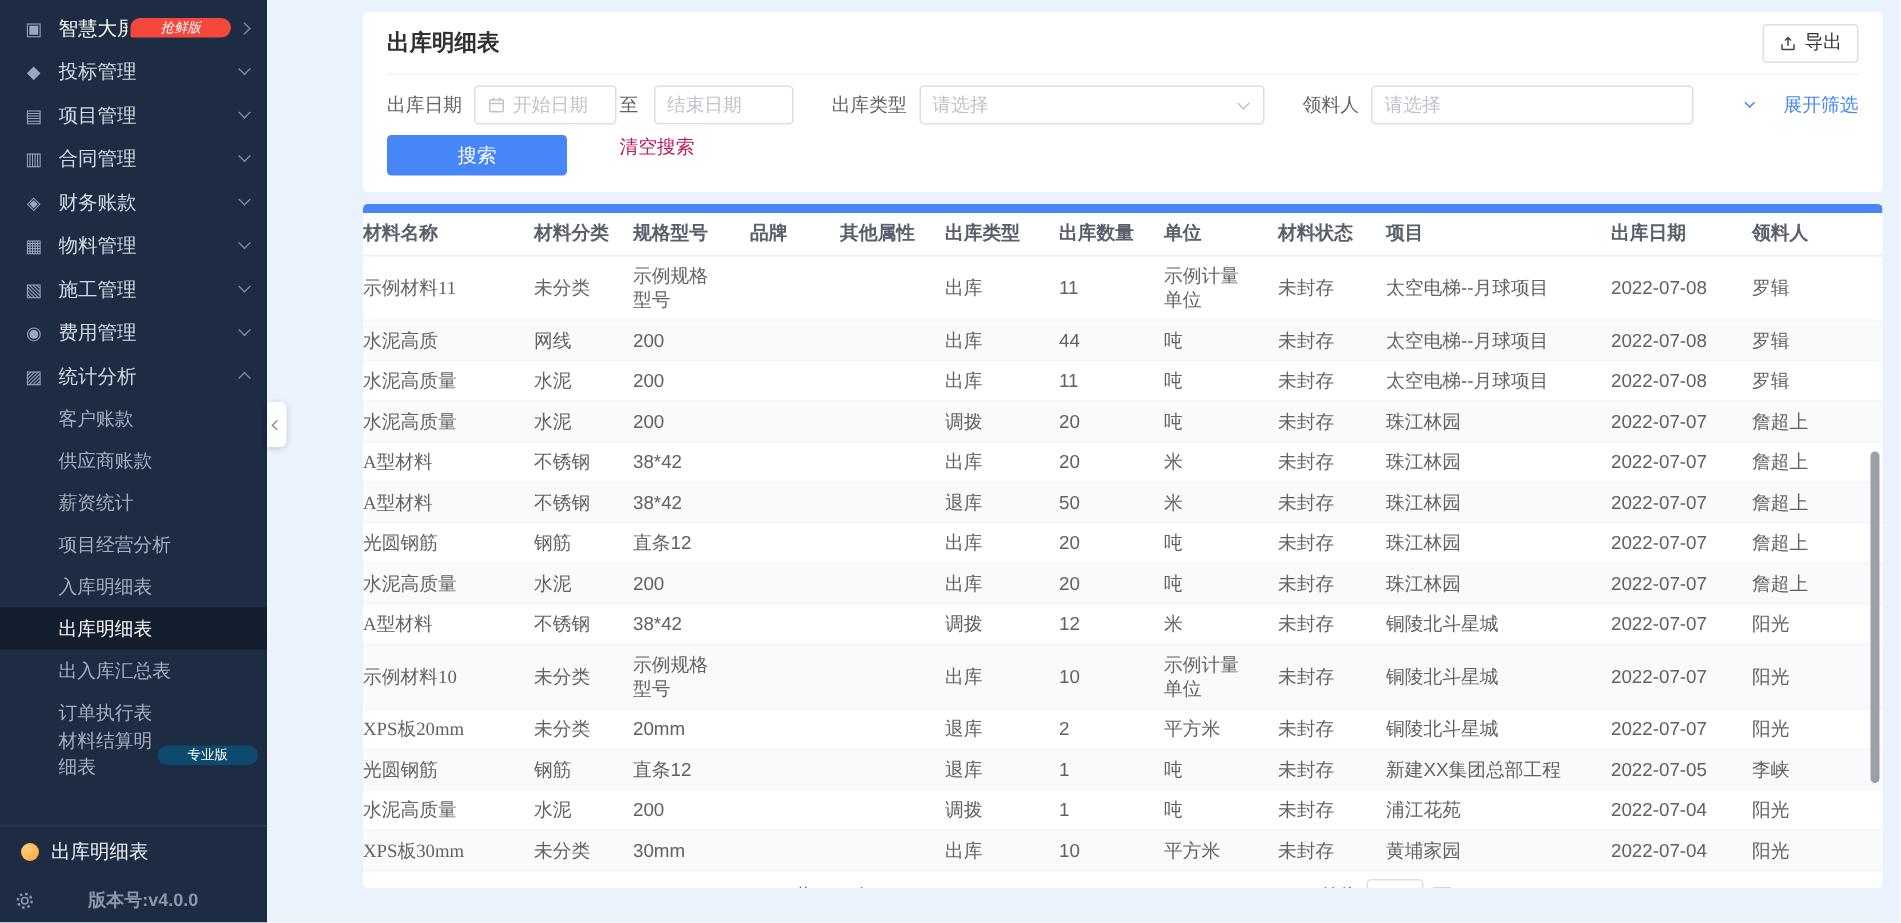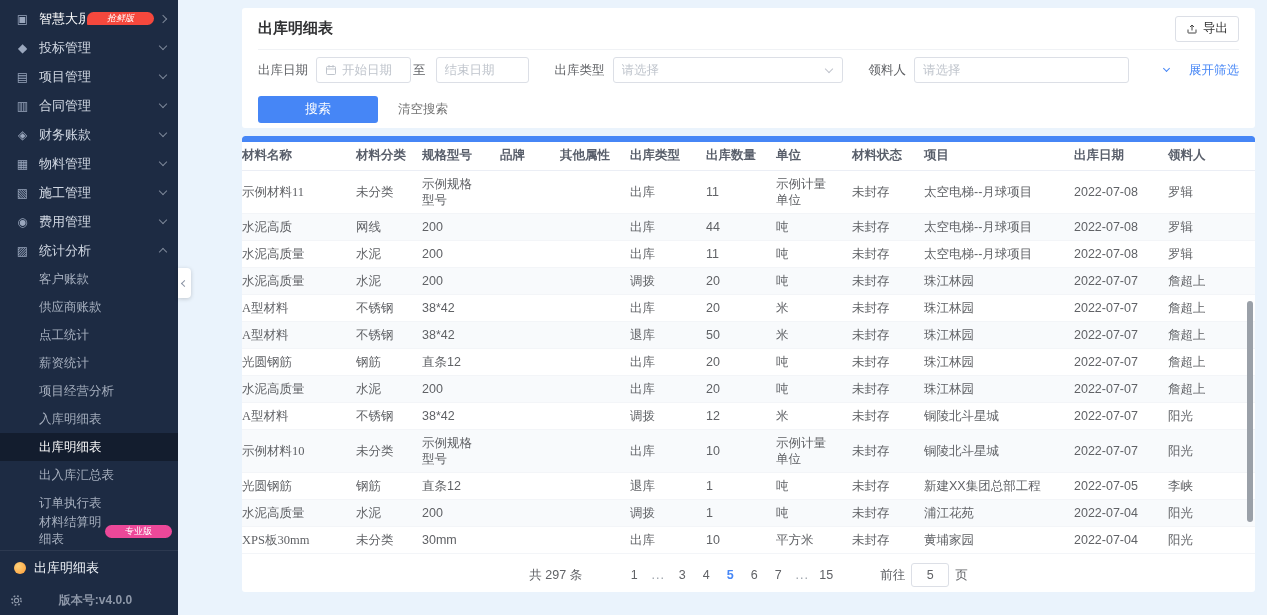--- a/index.html
+++ b/index.html
@@ -24,21 +24,21 @@
   .chev { display:inline-block; width:6px; height:6px; border-right:1.5px solid currentColor; border-bottom:1.5px solid currentColor; }
   .chev.down  { transform:rotate(45deg);  margin-top:-3px; }
   .chev.up    { transform:rotate(-135deg); margin-top:3px; }
   .chev.right { transform:rotate(-45deg); }
   .chev.left  { transform:rotate(135deg); }
   .menu-item .chev { color:#7c8798; }
   .badge {
     font-size:9px; line-height:13px; padding:0 20px; margin:0 6px 0 2px;
     border-radius:7px 7px 7px 1px; background:#f5483d; color:#fff; font-style:italic; white-space:nowrap;
   }
-  .badge.orange { background:#ec4899; border-radius:7px; font-style:normal;text-align:center; }
+  .badge.orange { background:#0c4a6e; border-radius:7px; font-style:normal;text-align:center; }
   .sub-item { height:28px; display:flex; align-items:center; padding-left:39px; color:#a7b0bf; cursor:pointer; font-size:12.5px; }
   .sub-item.active { background:#131d2e; color:#ffffff; }
   .sidebar-bottom { border-top:1px solid rgba(255,255,255,.07); }
   .flow-nav { height:34px; display:flex; align-items:center; gap:8px; padding-left:14px; color:#eef2f7; cursor:pointer; }
   .dot { width:12px; height:12px; border-radius:50%; background:radial-gradient(circle at 35% 35%, #ffd27a, #ff9c36); }
   .version-row { height:30px; display:flex; align-items:center; color:#8d97a8; font-size:12px; padding:0 10px;font-weight:bold; }
   .version-row .vlabel { flex:1; text-align:center; }
   .collapse-tab {
     position:absolute; right:-13px; top:268px; width:13px; height:30px; z-index:5;
     background:#ffffff; border-radius:0 4px 4px 0; box-shadow:0 1px 4px rgba(0,0,0,.18);
@@ -66,26 +66,26 @@
   .date-start { width:95px; gap:5px; }
   .date-end { width:93px; }
   .to { margin:0 10px 0 2px; }
   .type-select { width:230px; justify-content:space-between; margin-right:26px; cursor:pointer; }
   .type-select .chev { color:#c0c4cc; margin-right:2px; }
   .picker-input { width:215px; }
   .gap24 { width:26px; flex-shrink:0; }
   .expand-link { margin-left:auto; color:#4686f6; display:flex; align-items:center; gap:20px; cursor:pointer; white-space:nowrap; }
   .expand-link .chev { width:5px; height:5px; }
 
-  .action-row { height:38px; display:flex; align-items:center; gap:20px; }
+  .action-row { height:38px; display:flex; align-items:flex-start; gap:35px; }
   .search-btn {
     width:120px; height:27px; background:#4686f6; color:#fff; border:none; border-radius:3px;
     font-size:13px; cursor:pointer; font-family:inherit;
   }
-  .clear-link { color:#737373; font-size:12.5px; cursor:pointer; }
+  .clear-link { color:#be185d; font-size:12.5px; cursor:pointer; }
 
   .table-card { flex:1; display:flex; flex-direction:column; position:relative; overflow:hidden; }
   .table-top-bar { height:6px; background:#4686f6; border-radius:3px 3px 0 0; flex-shrink:0; }
   table { width:100%; border-collapse:collapse; table-layout:fixed; font-size:12.5px; color:#606266; }
   thead th {
     height:28px; text-align:left; font-weight:600; color:#595f6b; padding:0 8px;
     background:#fff; border-bottom:1px solid #ebeef5; white-space:nowrap; overflow:hidden;
   }
   tbody td { padding:5px 8px; line-height:16px; border-bottom:1px solid #f3f5f8; word-break:break-all; vertical-align:middle; }
   th:first-child, td:first-child { padding-left:0;font-family:Liberation Serif, serif; }
@@ -160,23 +160,20 @@
         <div class="menu-item">
           <span class="mi-icon">▨</span>
           <span class="mi-label">统计分析</span>
           <span class="chev up"></span>
         </div>
         <div class="sub-item">
           <span>客户账款</span>
         </div>
         <div class="sub-item">
           <span>供应商账款</span>
-        </div>
-        <div class="sub-item">
-          <span>点工统计</span>
         </div>
         <div class="sub-item">
           <span>薪资统计</span>
         </div>
         <div class="sub-item">
           <span>项目经营分析</span>
         </div>
         <div class="sub-item">
           <span>入库明细表</span>
         </div>
@@ -435,20 +432,34 @@
               <td></td>
               <td>出库</td>
               <td>10</td>
               <td>示例计量单位</td>
               <td>未封存</td>
               <td>铜陵北斗星城</td>
               <td>2022-07-07</td>
               <td>阳光</td>
             </tr>
             <tr>
+              <td>XPS板20mm</td>
+              <td>未分类</td>
+              <td>20mm</td>
+              <td></td>
+              <td></td>
+              <td>退库</td>
+              <td>2</td>
+              <td>平方米</td>
+              <td>未封存</td>
+              <td>铜陵北斗星城</td>
+              <td>2022-07-07</td>
+              <td>阳光</td>
+            </tr>
+            <tr>
               <td>光圆钢筋</td>
               <td>钢筋</td>
               <td>直条12</td>
               <td></td>
               <td></td>
               <td>退库</td>
               <td>1</td>
               <td>吨</td>
               <td>未封存</td>
               <td>新建XX集团总部工程</td>

